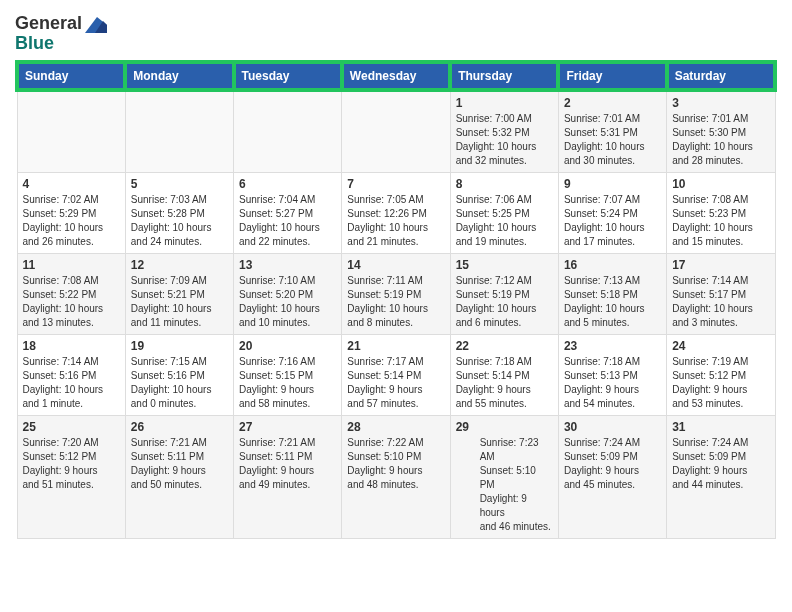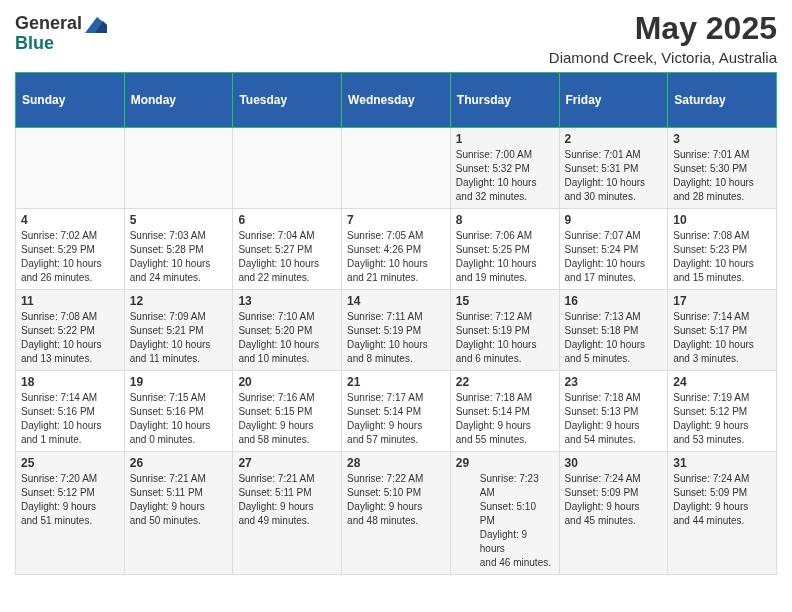--- a/index.html
+++ b/index.html
@@ -58,23 +58,23 @@
     .calendar {
       width: 100%;
       border-collapse: collapse;
       border: 1px solid #ccc;
     }
     .calendar th {
       background-color: #2a5fac;
       color: #fff;
       font-size: 12px;
       font-weight: bold;
-      padding: 20px 6px;
+      padding: 5px 6px;
       text-align: left;
-      border: 1px solid #22c55e;
+      border: 4px solid #22c55e;
     }
     .calendar td {
       vertical-align: top;
       width: 108px;
       min-height: 80px;
       padding: 4px 5px;
       font-size: 10px;
       color: #333;
       border: 1px solid #ddd;
       background: #fff;
@@ -108,24 +108,20 @@
   <div class="logo">
     <div class="logo-text">
       <span class="logo-general">General</span>
       <span class="logo-blue">Blue</span>
     </div>
     <svg class="logo-icon" viewBox="0 0 22 22" xmlns="http://www.w3.org/2000/svg">
       <polygon points="0,18 12,2 22,10 22,18" fill="#2a5fac"></polygon>
       <polygon points="10,18 18,6 22,10 22,18" fill="#1e3f80"></polygon>
     </svg>
   </div>
-  <div class="title-area">
-    <div class="month-title">May 2025</div>
-    <div class="location-title">Diamond Creek, Victoria, Australia</div>
-  </div>
 </div>
 
 <table class="calendar">
   <thead>
     <tr id="weekday-header">
         <th>Sunday</th>
         <th>Monday</th>
         <th>Tuesday</th>
         <th>Wednesday</th>
         <th>Thursday</th>
@@ -179,21 +175,21 @@
         <td>
           <span class="day-number">6</span>
           <div class="day-detail" style="white-space: pre-line;">Sunrise: 7:04 AM
 Sunset: 5:27 PM
 Daylight: 10 hours
 and 22 minutes.</div>
         </td>
         <td>
           <span class="day-number">7</span>
           <div class="day-detail" style="white-space: pre-line;">Sunrise: 7:05 AM
-Sunset: 4:26 PM
+Sunset: 12:26 PM
 Daylight: 10 hours
 and 21 minutes.</div>
         </td>
         <td>
           <span class="day-number">8</span>
           <div class="day-detail" style="white-space: pre-line;">Sunrise: 7:06 AM
 Sunset: 5:25 PM
 Daylight: 10 hours
 and 19 minutes.</div>
         </td>

